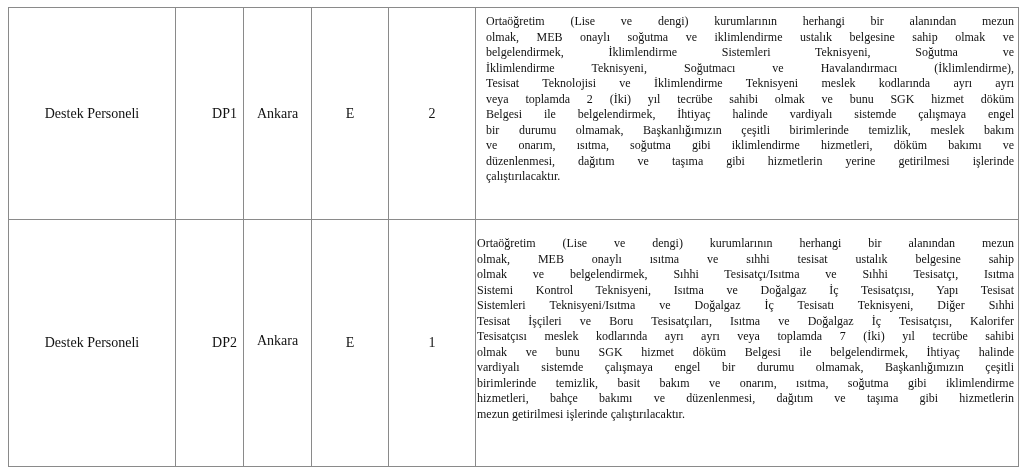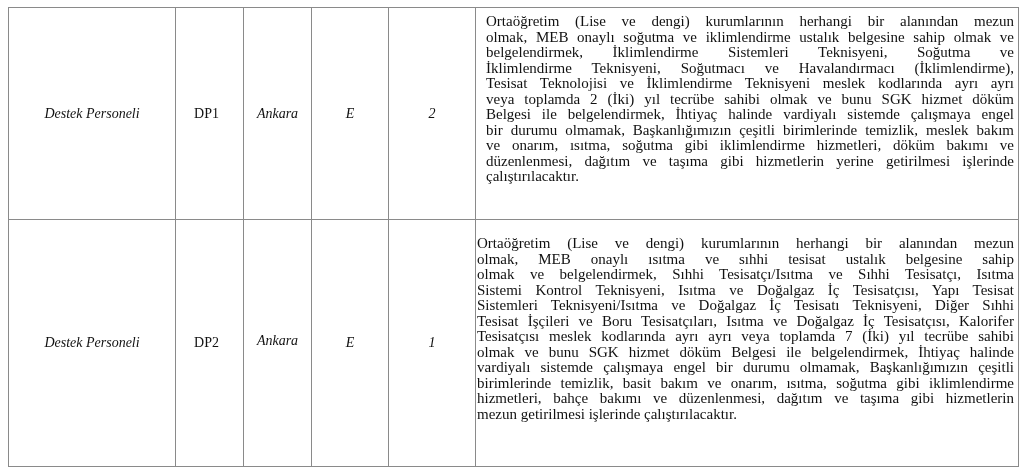--- a/index.html
+++ b/index.html
@@ -1,22 +1,22 @@
 <!DOCTYPE html>
 <html><head>
 <meta charset="utf-8">
 <style>
   html, body { margin:0; padding:0; background:#ffffff; }
   body { width:1024px; height:475px; overflow:hidden; position:relative;
          font-family:"Liberation Serif", "DejaVu Serif", serif; color:#111; }
   table { position:absolute; left:8px; top:7px; border-collapse:collapse; table-layout:fixed; }
   td { border:1.5px solid #8a8a8a; padding:0; vertical-align:middle; font-size:14px; }
-  td.c { text-align:center;font-style:italic; }
-  td.code { text-align:center; padding-right:6px; }
-  td.desc { text-align:justify; font-size:15px; line-height:15.55px; padding:0 4px 0 4px; }
+  td.c { text-align:center; }
+  td.code { text-align:right; padding-right:6px; }
+  td.desc { text-align:justify; font-size:12px; line-height:15.55px; padding:0 4px 0 4px; }
   .r1 { height:212px; }
   .r2 { height:247px; }
   .r1 td.desc { vertical-align:top; padding-top:6px; padding-left:10px; }
   .r2 td.desc { vertical-align:top; padding-top:16px; padding-left:1px; }
   .desc span { display:block; text-align-last:justify; }
   .desc span.last { text-align-last:left; }
 </style>
 </head>
 <body>
 

